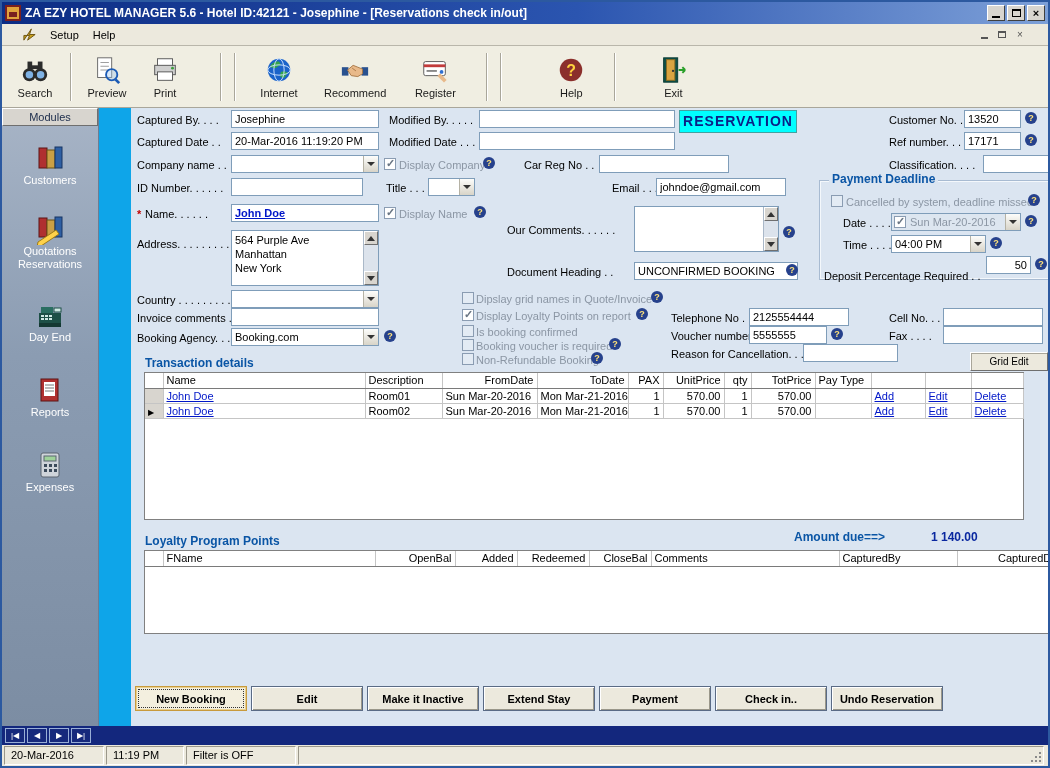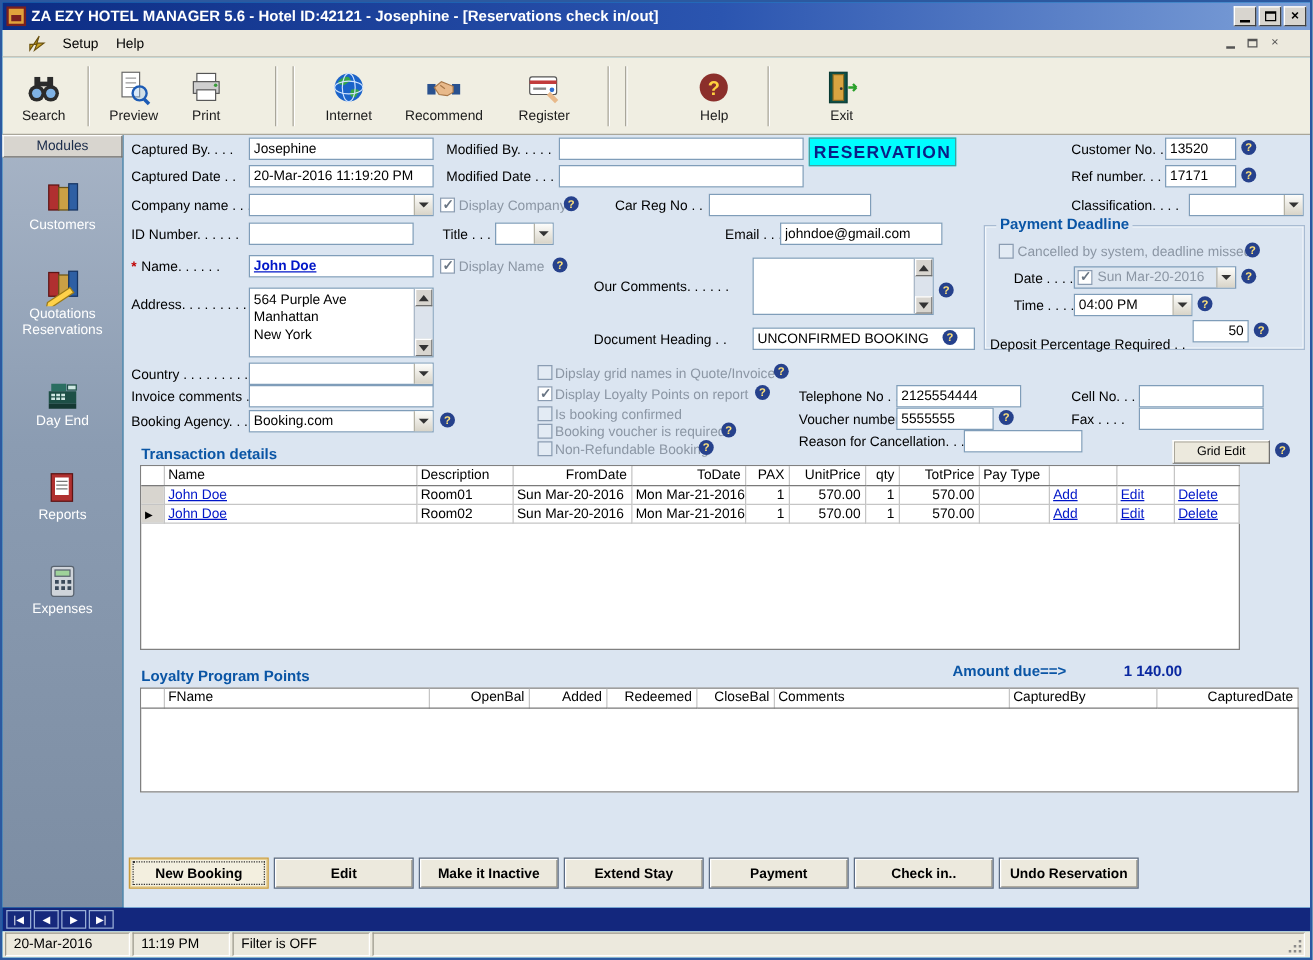--- a/index.html
+++ b/index.html
@@ -26,21 +26,21 @@
   .mdi-max { width:8px; height:7px; border:1px solid #555; border-top-width:2px; }
 
   
   .toolbar { height:62px; background:#f0eee2; border-bottom:1px solid #a9a69a; display:flex; align-items:center; padding:2px 4px; flex:0 0 auto; }
   .tbtn { display:flex; flex-direction:column; align-items:center; justify-content:center; height:56px; padding:2px 6px; min-width:58px; }
   .tbtn svg { width:30px; height:30px; }
   .tbtn .tlabel { margin-top:2px; color:#1a1a1a; white-space:nowrap; }
   .tsep { width:0; border-left:1px solid #a9a69a; border-right:1px solid #ffffff; height:48px; margin:0 6px; }
 
   
-  .bodyrow { flex:1 1 auto; display:flex; min-height:0; }
+  .bodyrow { flex:1 1 auto; display:flex; min-height:0;gap:32px; }
 
   .sidebar { width:97px; background:linear-gradient(#a7b4c6,#8b9cb2 40%,#7c8da3); border-right:1px solid #6c7d93; display:flex; flex-direction:column; align-items:center; flex:0 0 auto; }
   .mod-header { width:100%; height:18px; background:#d8d5cf; border:1px solid; border-color:#fff #6f6f6f #6f6f6f #fff; text-align:center; line-height:16px; color:#1a2b4a; }
   .side-item { display:flex; flex-direction:column; align-items:center; color:#fff; text-align:center; line-height:13px; }
   .side-item svg { width:32px; height:32px; }
   .si1{margin-top:16px;} .si2{margin-top:26px;} .si3{margin-top:28px;} .si4{margin-top:30px;} .si5{margin-top:30px;}
 
   .main { position:relative; flex:1; background:#dbe5f1; overflow:hidden; }
 
   .lbl { position:absolute; white-space:nowrap; }
@@ -387,21 +387,21 @@
           <span style="display:block">Manhattan</span>
           <span style="display:block">New York</span>
         </span>
         <div class="vscroll">
             <span class="sarrow up"></span>
             <span class="sarrow dn"></span>
           </div>
       </div>
 
       <span class="lbl" style="left:376px;top:158px">Document Heading . .</span>
-      <input class="inp" style="left: 503px; top: 154px; width: 178px;" value="UNCONFIRMED BOOKING">
+      <input class="inp" style="left: 503px; top: 154px; width: 164px;" value="UNCONFIRMED BOOKING">
       <span class="help" style="left:655px;top:156px"></span>
 
       <span class="lbl" style="left:6px;top:186px">Country . . . . . . . . . . .</span>
       <div class="combo" style="left:100px;top:182px;width:148px">
           <span class="val"></span>
           <span class="ddbtn"></span>
         </div>
       <span class="cb dis" style="left:331px;top:184px"></span>
       <span class="lbl gray" style="left:345px;top:185px">Dipslay grid names in Quote/Invoice</span>
       <span class="help" style="left:520px;top:183px"></span>

